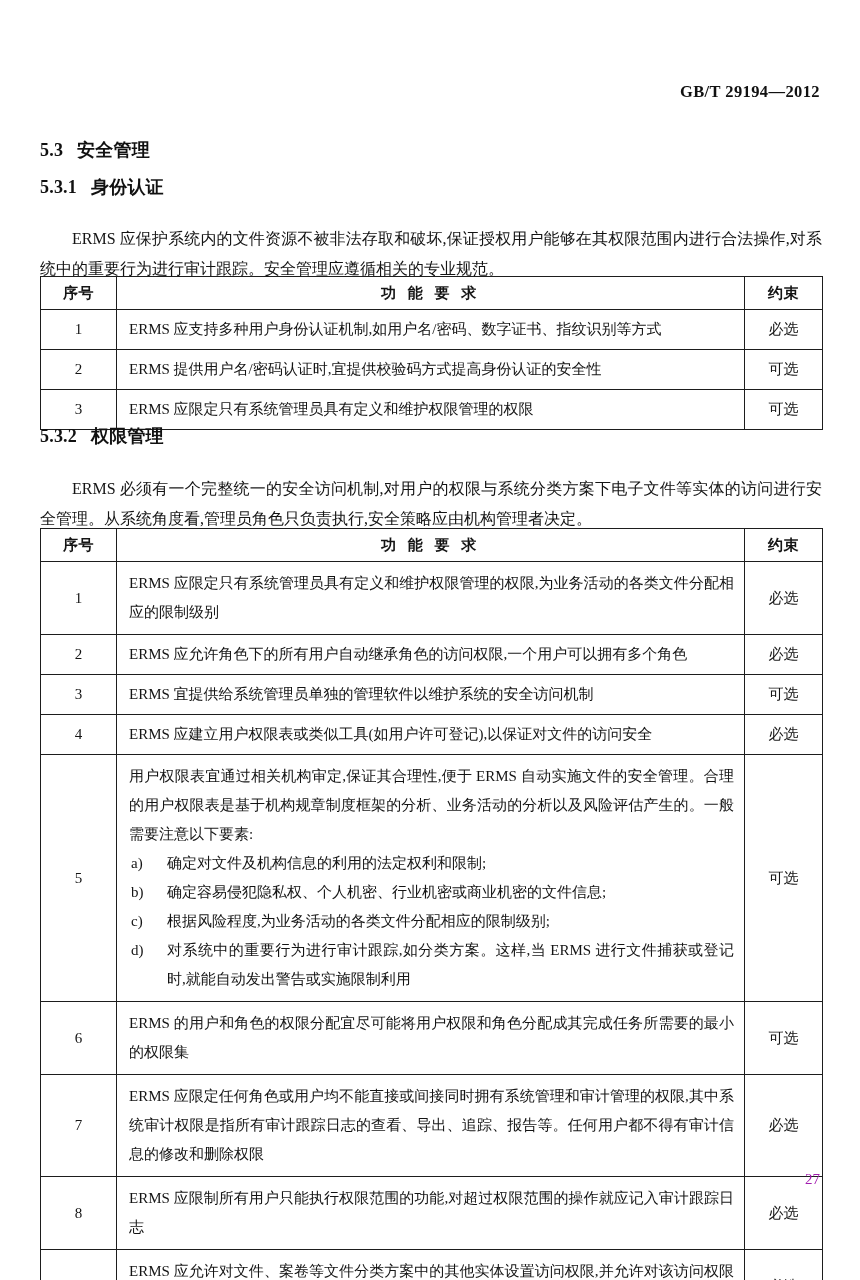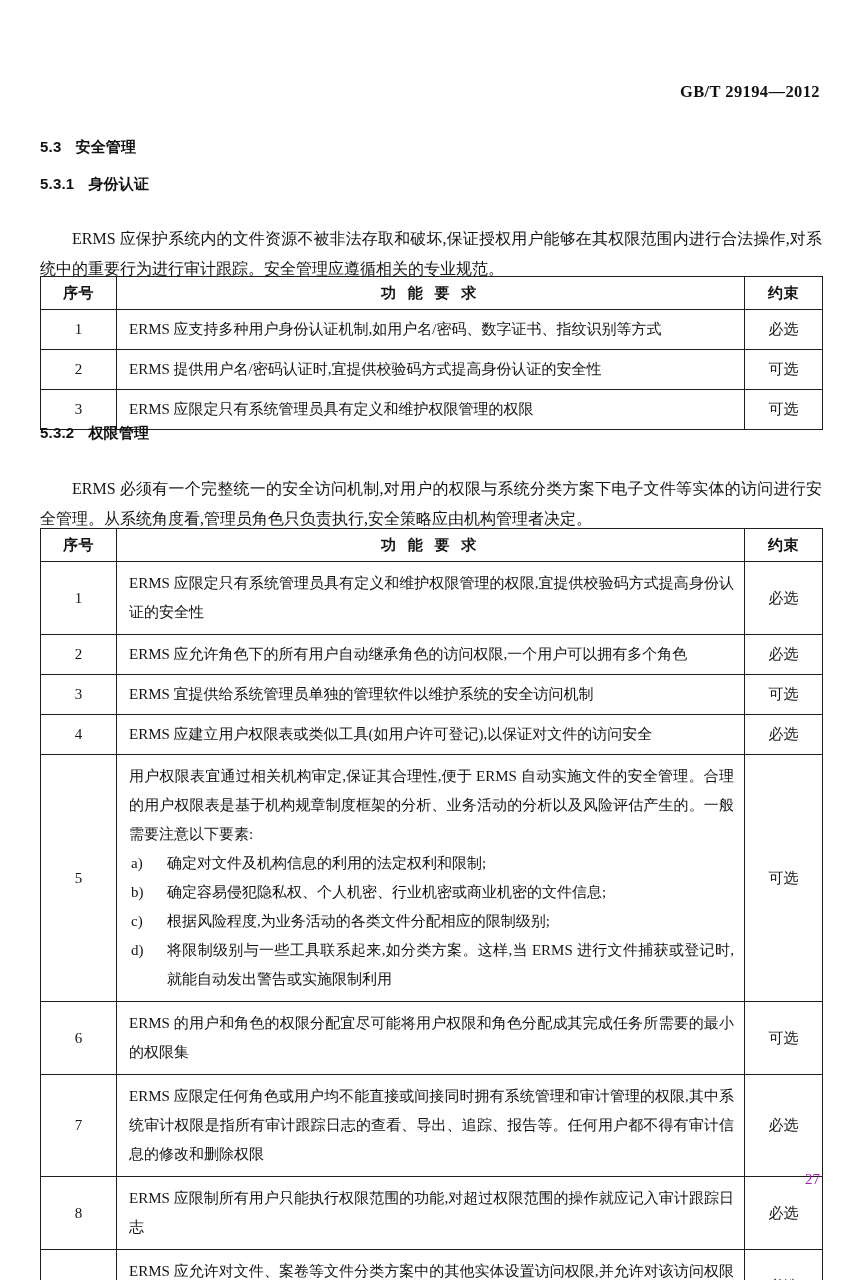--- a/index.html
+++ b/index.html
@@ -34,23 +34,23 @@
     font-weight: bold;
     letter-spacing: 0.4px;
     color: #111;
     white-space: nowrap;
   }
 
   
   .h-sec {
     position: absolute;
     left: 40px;
-    font-family: Liberation Sans, sans-serif;
+    font-family: Liberation Serif, serif;
     font-weight: bold;
-    font-size: 15px;
+    font-size: 18px;
     color: #111;
     letter-spacing: 0.2px;
     white-space: nowrap;
   }
   .h-sec .num { margin-right: 14px; }
   #h-53   { top: 138px; }
   #h-531  { top: 175px; }
   #h-532  { top: 424px; }
 
   
@@ -216,21 +216,21 @@
     <thead>
       <tr>
         <th class="th-no">序号</th>
         <th class="th-req">功 能 要 求</th>
         <th class="th-con">约束</th>
       </tr>
     </thead>
     <tbody id="body-532">
         <tr>
           <td class="cell-no">1</td>
-          <td class="cell-req">ERMS 应限定只有系统管理员具有定义和维护权限管理的权限,宜提供校验码方式提高身份认证的安全性</td>
+          <td class="cell-req">ERMS 应限定只有系统管理员具有定义和维护权限管理的权限,为业务活动的各类文件分配相应的限制级别</td>
           <td class="cell-con">必选</td>
         </tr>
         <tr class="r-1line">
           <td class="cell-no">2</td>
           <td class="cell-req">ERMS 应允许角色下的所有用户自动继承角色的访问权限,一个用户可以拥有多个角色</td>
           <td class="cell-con">必选</td>
         </tr>
         <tr class="r-1line">
           <td class="cell-no">3</td>
           <td class="cell-req">ERMS 宜提供给系统管理员单独的管理软件以维护系统的安全访问机制</td>
@@ -242,21 +242,21 @@
           <td class="cell-con">必选</td>
         </tr>
         <tr>
           <td class="cell-no">5</td>
           <td class="cell-req">
             <div class="req-lead">用户权限表宜通过相关机构审定,保证其合理性,便于 ERMS 自动实施文件的安全管理。合理的用户权限表是基于机构规章制度框架的分析、业务活动的分析以及风险评估产生的。一般需要注意以下要素:</div>
             <ul class="req-list">
               <li><span class="marker">a)</span><span>确定对文件及机构信息的利用的法定权利和限制;</span></li>
               <li><span class="marker">b)</span><span>确定容易侵犯隐私权、个人机密、行业机密或商业机密的文件信息;</span></li>
               <li><span class="marker">c)</span><span>根据风险程度,为业务活动的各类文件分配相应的限制级别;</span></li>
-              <li><span class="marker">d)</span><span>将限制级别与一些工具联系起来,如分类方案。这样,当 ERMS 进行文件捕获或登记时,就能自动发出警告或实施限制利用</span></li>
+              <li><span class="marker">d)</span><span>对系统中的重要行为进行审计跟踪,如分类方案。这样,当 ERMS 进行文件捕获或登记时,就能自动发出警告或实施限制利用</span></li>
             </ul>
           </td>
           <td class="cell-con">可选</td>
         </tr>
         <tr>
           <td class="cell-no">6</td>
           <td class="cell-req">ERMS 的用户和角色的权限分配宜尽可能将用户权限和角色分配成其完成任务所需要的最小的权限集</td>
           <td class="cell-con">可选</td>
         </tr>
         <tr>

